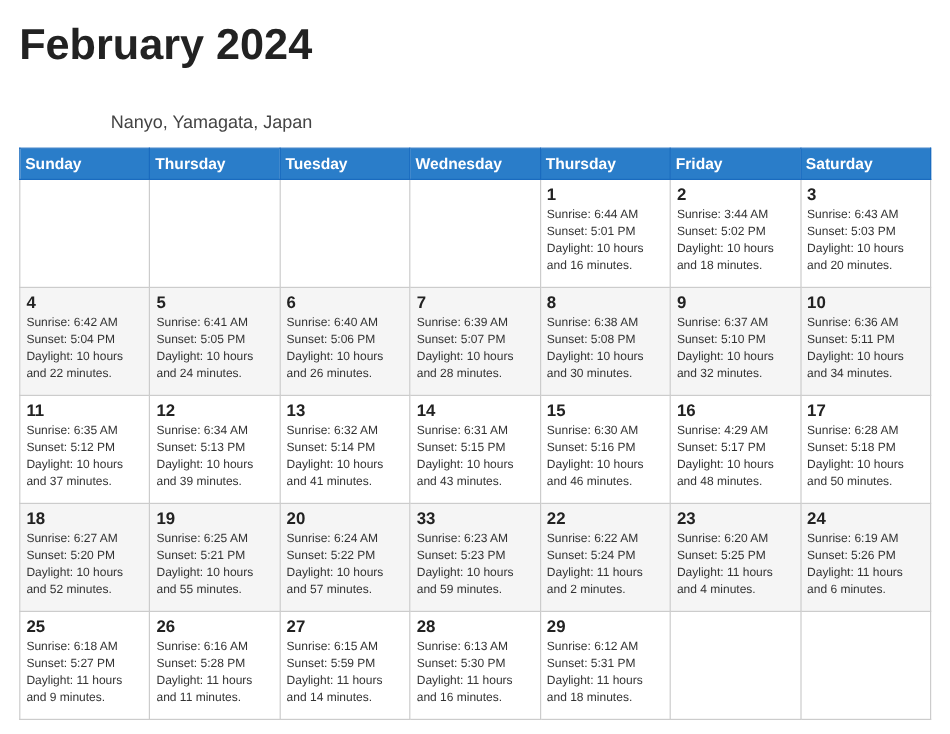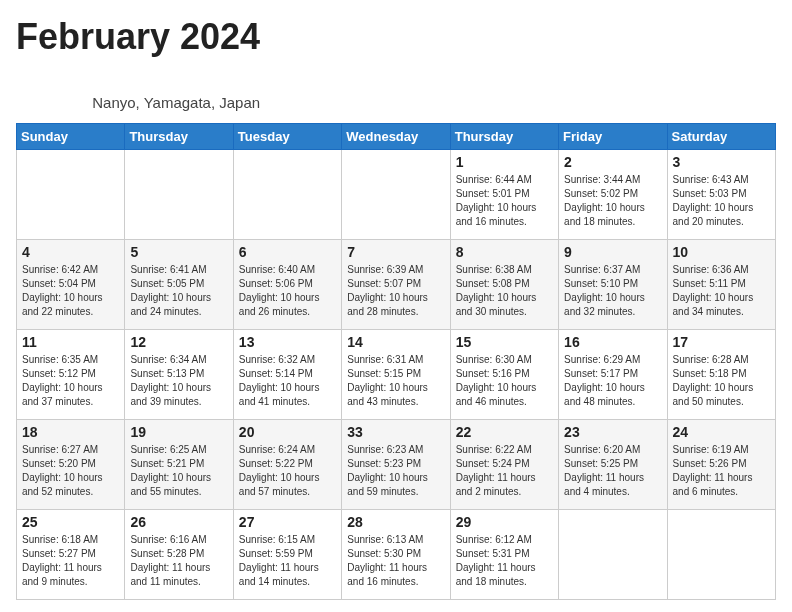--- a/index.html
+++ b/index.html
@@ -217,21 +217,21 @@
         </td>
         <td>
           <span class="day-num">15</span>
           <div class="day-info">Sunrise: 6:30 AM
 Sunset: 5:16 PM
 Daylight: 10 hours
 and 46 minutes.</div>
         </td>
         <td>
           <span class="day-num">16</span>
-          <div class="day-info">Sunrise: 6:29 AM
+          <div class="day-info">Sunrise: 4:29 AM
 Sunset: 5:17 PM
 Daylight: 10 hours
 and 48 minutes.</div>
         </td>
         <td>
           <span class="day-num">17</span>
           <div class="day-info">Sunrise: 6:28 AM
 Sunset: 5:18 PM
 Daylight: 10 hours
 and 50 minutes.</div>

